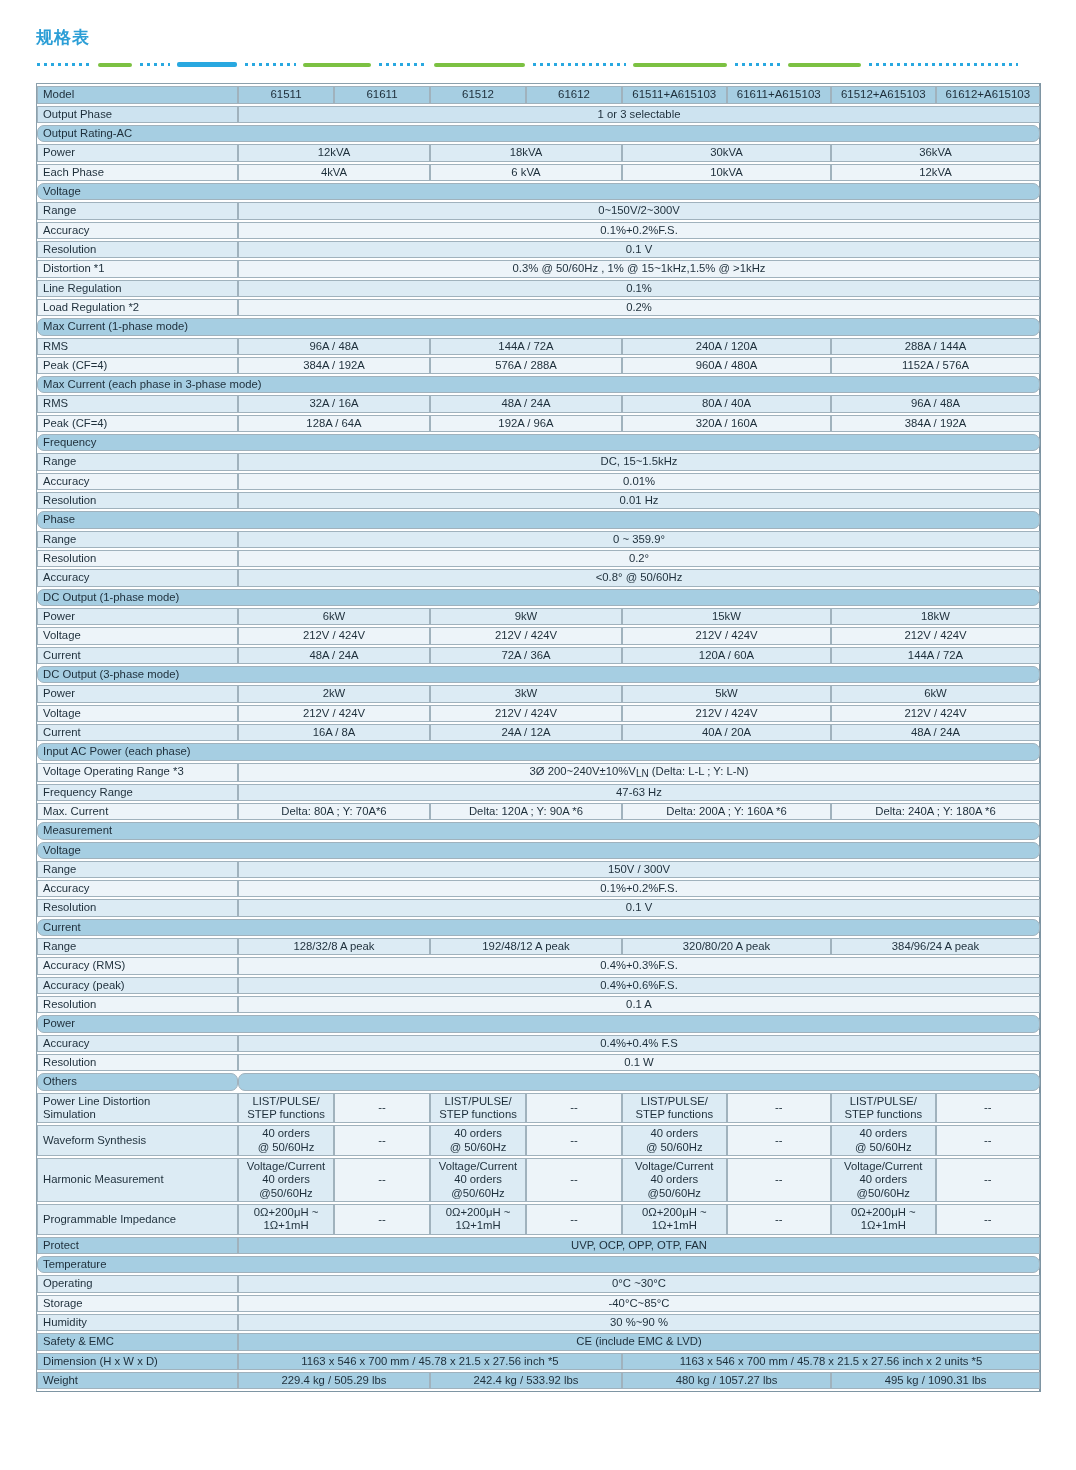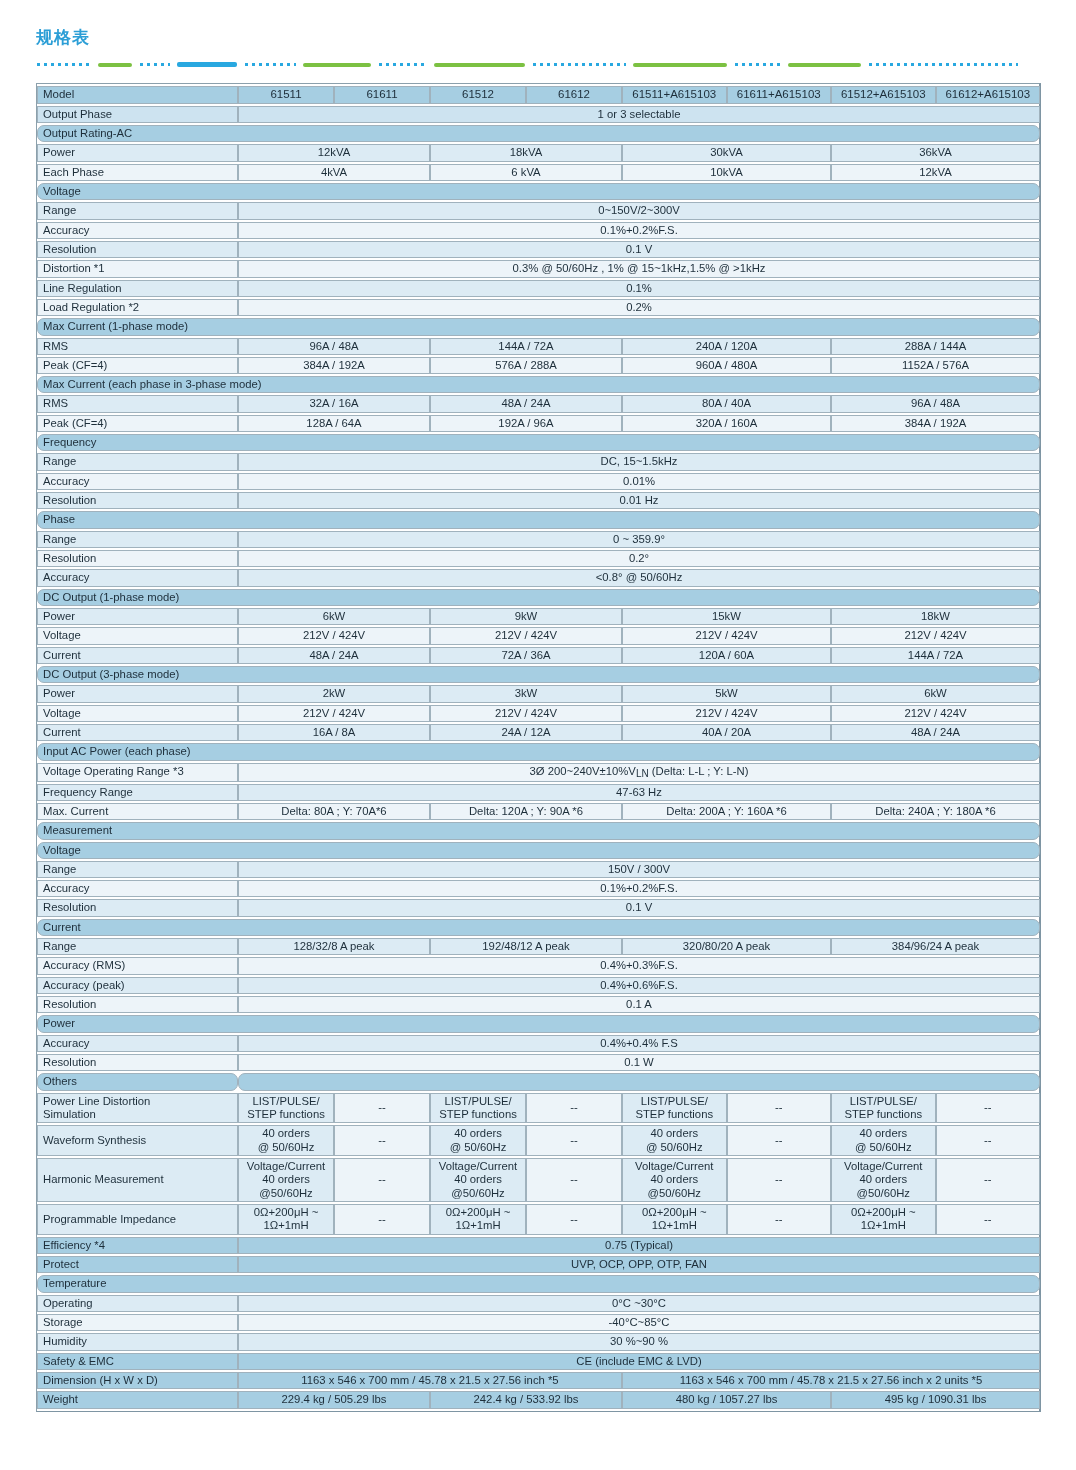--- a/index.html
+++ b/index.html
@@ -349,24 +349,20 @@
             <td colspan="1" class="val">0Ω+200μH ~<br>1Ω+1mH</td>
             <td colspan="1" class="val light">--</td>
             <td colspan="1" class="val">0Ω+200μH ~<br>1Ω+1mH</td>
             <td colspan="1" class="val light">--</td>
             <td colspan="1" class="val">0Ω+200μH ~<br>1Ω+1mH</td>
             <td colspan="1" class="val light">--</td>
             <td colspan="1" class="val">0Ω+200μH ~<br>1Ω+1mH</td>
             <td colspan="1" class="val light">--</td>
           </tr>
           <tr class="r-blue">
-            <td class="lbl">Efficiency *4</td>
-            <td colspan="8" class="val">0.75 (Typical)</td>
-          </tr>
-          <tr class="r-blue">
             <td class="lbl">Protect</td>
             <td colspan="8" class="val">UVP, OCP, OPP, OTP, FAN</td>
           </tr>
           <tr class="r-section">
             <td colspan="9" class="lbl">Temperature</td>
           </tr>
           <tr class="r-alt1">
             <td class="lbl">Operating</td>
             <td colspan="8" class="val">0°C ~30°C</td>
           </tr>

